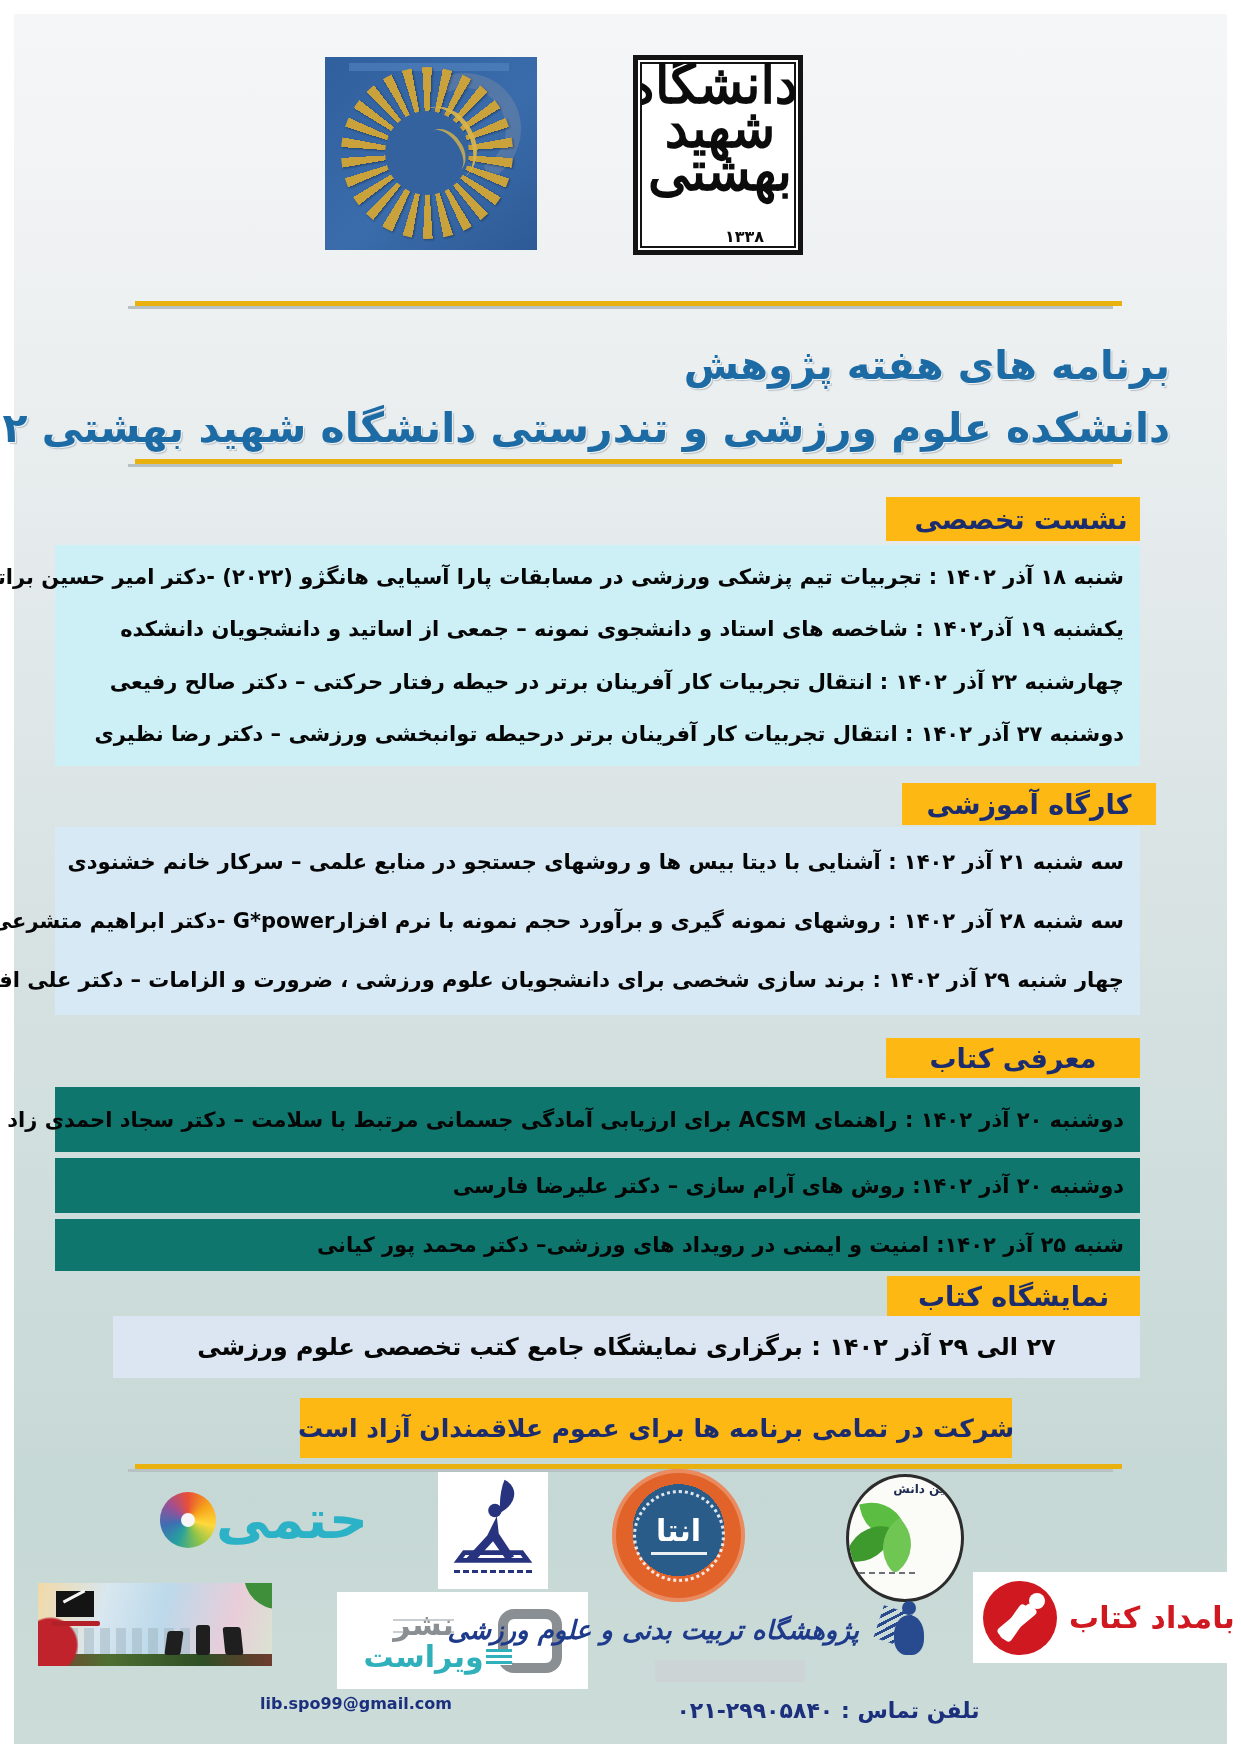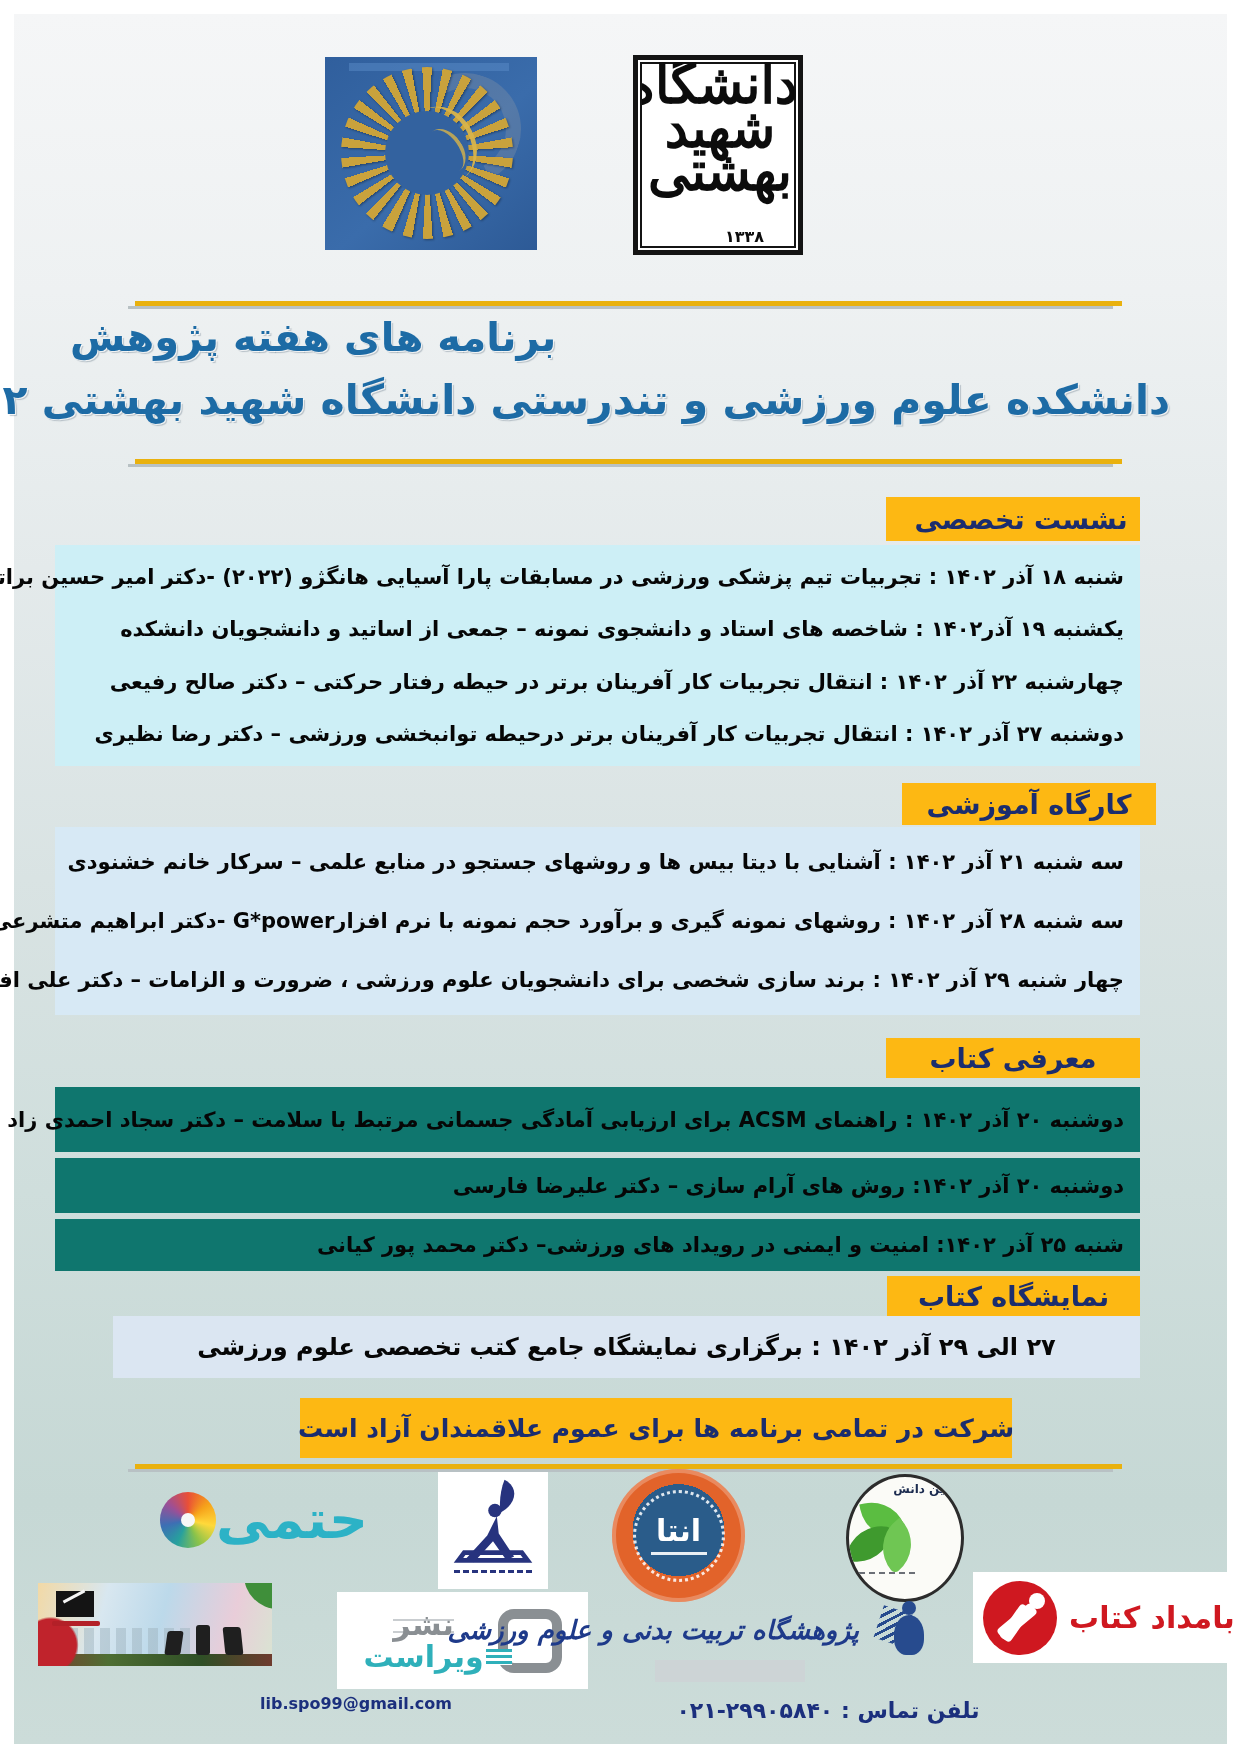--- a/index.html
+++ b/index.html
@@ -31,22 +31,22 @@
   .sbu-calli{position:absolute;left:4px;top:6px;width:156px;height:158px;direction:rtl;text-align:center;
       font-family:"DejaVu Serif",serif;font-weight:bold;font-size:52px;line-height:.80;color:#0c0c0c;
       letter-spacing:-3px;transform:scaleY(1.05);overflow:hidden;}
   .sbu-year{position:absolute;right:34px;bottom:4px;font-size:16px;font-weight:bold;color:#0c0c0c;}
 
   
   .gold-line{position:absolute;left:135px;width:987px;height:5px;background:#e9b10e;
       box-shadow:-8px 4px 0 -1px #b8c1c4;}
 
   
-  .title{position:absolute;left:70px;width:1100px;text-align:left;direction:rtl;white-space:nowrap;
-      font-weight:800;color:#1d6ba5;text-shadow:1px 1px 0 rgba(255,255,255,.8),2px 2px 1px rgba(90,110,125,.35);}
+  .title{position:absolute;left:70px;width:1100px;text-align:right;direction:rtl;white-space:nowrap;
+      font-weight:800;color:#1d6ba5;text-shadow:1px 1px 0 rgba(255,255,255,.8),2px 2px 1px rgba(90,110,125,.35);margin-top:28px;}
   .title.l1{top:314px;font-size:40px;}
   .title.l2{top:376px;font-size:41px;}
 
   
   .sec-header{position:absolute;left:886px;width:254px;background:#fdb813;color:#1b2d6e;
       display:flex;align-items:center;justify-content:center;direction:rtl;
       font-weight:bold;font-size:27px;white-space:nowrap;}
   .box{position:absolute;left:55px;width:1085px;display:flex;flex-direction:column;justify-content:space-around;
       padding:6px 16px;}
   .box .line{direction:rtl;text-align:right;font-weight:bold;font-size:21px;color:#060606;white-space:nowrap;}

